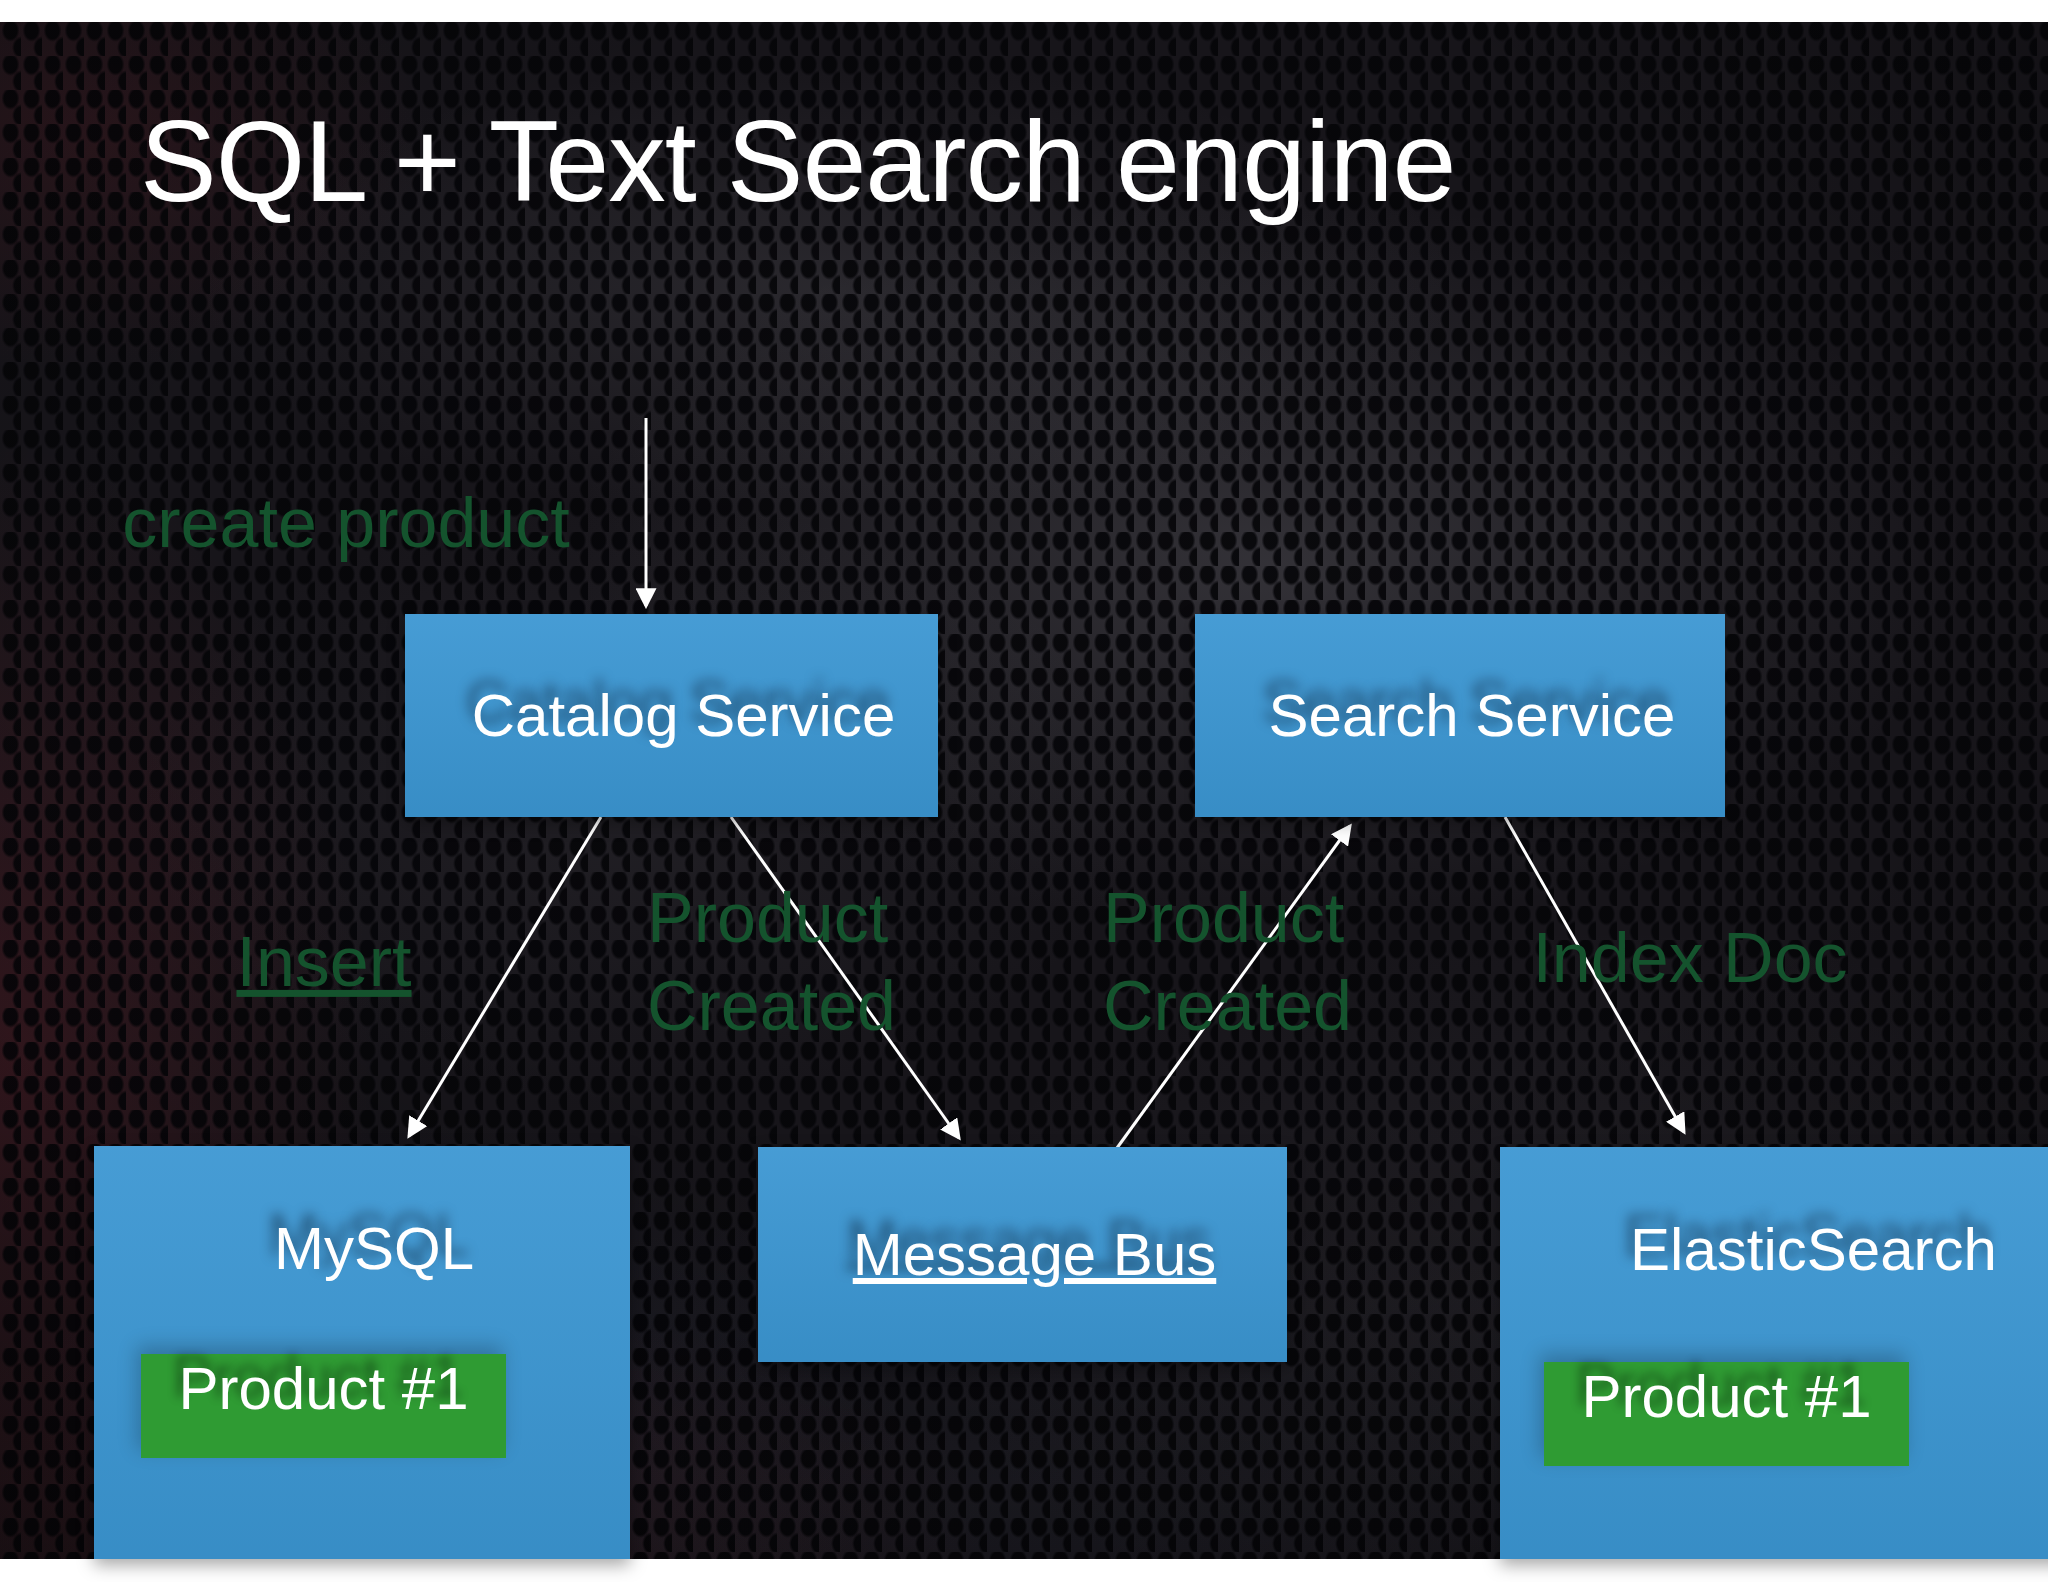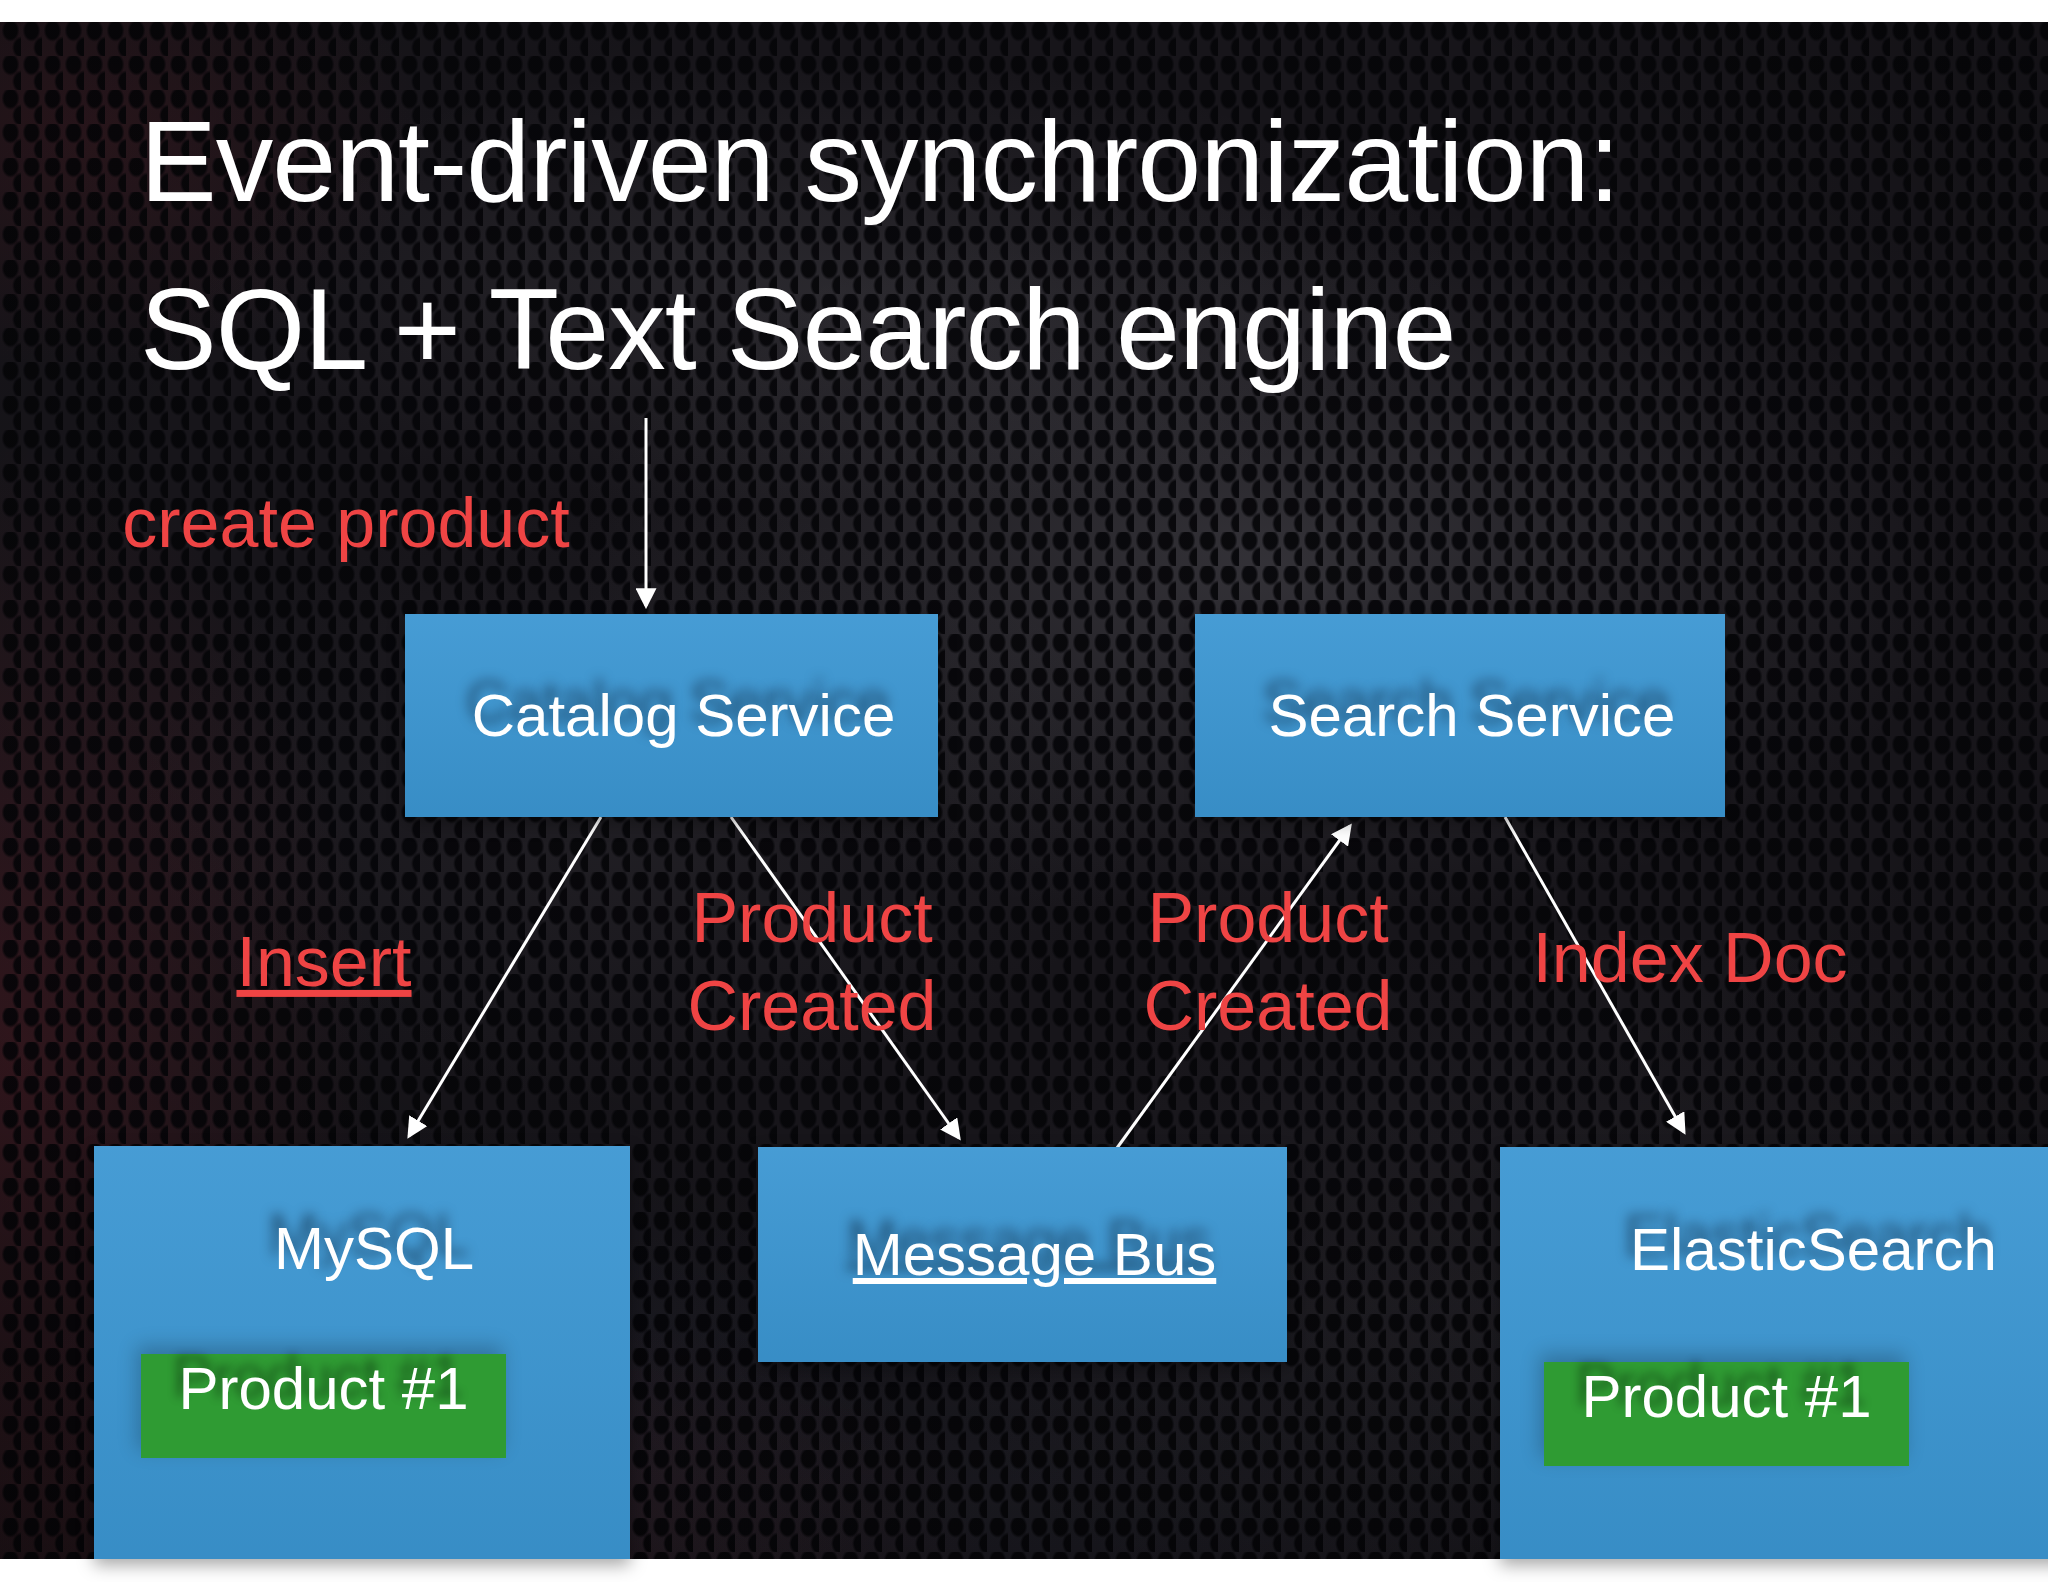--- a/index.html
+++ b/index.html
@@ -41,22 +41,22 @@
   #top-strip{position:absolute;left:0;top:0;width:2048px;height:22px;background:#ffffff;}
   #bottom-strip{position:absolute;left:0;top:1559px;width:2048px;height:23px;background:#ffffff;}
 
   
   .slide-title{
     position:absolute;left:140px;top:78px;width:1760px;
     color:#ffffff;font-size:115px;line-height:1.46;letter-spacing:-1px;
     font-weight:400;
   }
   .annotation{
-    position:absolute;color:#ef4444;font-size:70px;line-height:1.26;
-    transform:translate(-50%,-50%);text-align:center;white-space:nowrap;
+    position:absolute;color:#14532d;font-size:70px;line-height:1.26;
+    transform:translate(-50%,-50%);text-align:left;white-space:nowrap;
   }
   .annotation.wrap{white-space:normal;width:330px;}
 
   
   .node{
     position:absolute;
     background:linear-gradient(180deg, rgba(255,255,255,0.06), rgba(0,0,0,0.06)), var(--blue,#3b96d2);
     color:#ffffff;
     display:flex;align-items:center;justify-content:center;
     font-size:60px;
@@ -97,21 +97,20 @@
 </head>
 <body>
 
 <div id="canvas">
 
   <div id="texture"></div>
   <div id="top-strip"></div>
   <div id="bottom-strip"></div>
 
   <div class="slide-title">
-    <div>Event-driven synchronization:</div>
     <div>SQL + Text Search engine</div>
   </div>
 
   <svg id="arrows" viewBox="0 0 2048 1582" xmlns="http://www.w3.org/2000/svg">
     <defs>
       <marker id="ah" viewBox="0 0 10 10" refX="8.5" refY="5" markerWidth="7" markerHeight="7" orient="auto-start-reverse">
         <path d="M0,0 L10,5 L0,10 z" fill="#ffffff"></path>
       </marker>
     </defs>
     <g stroke="#ffffff" stroke-width="3" fill="none">

